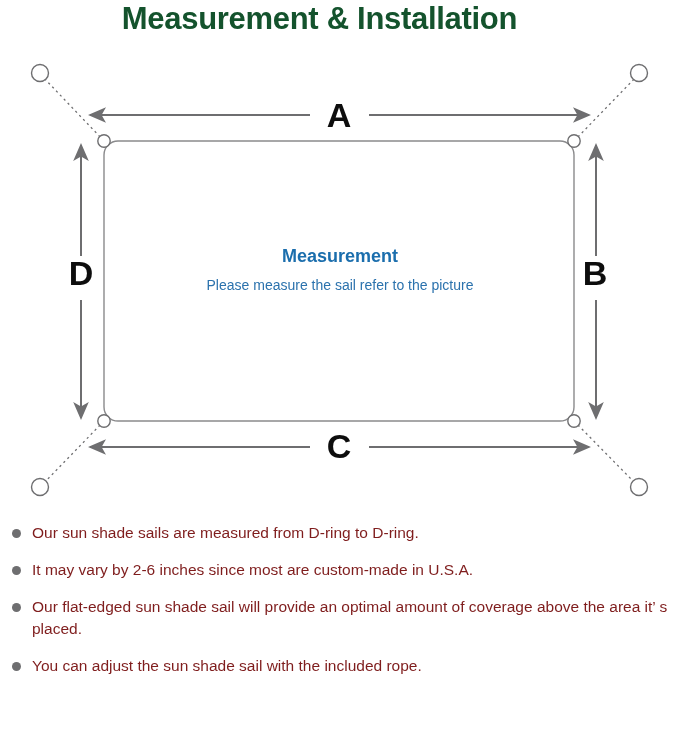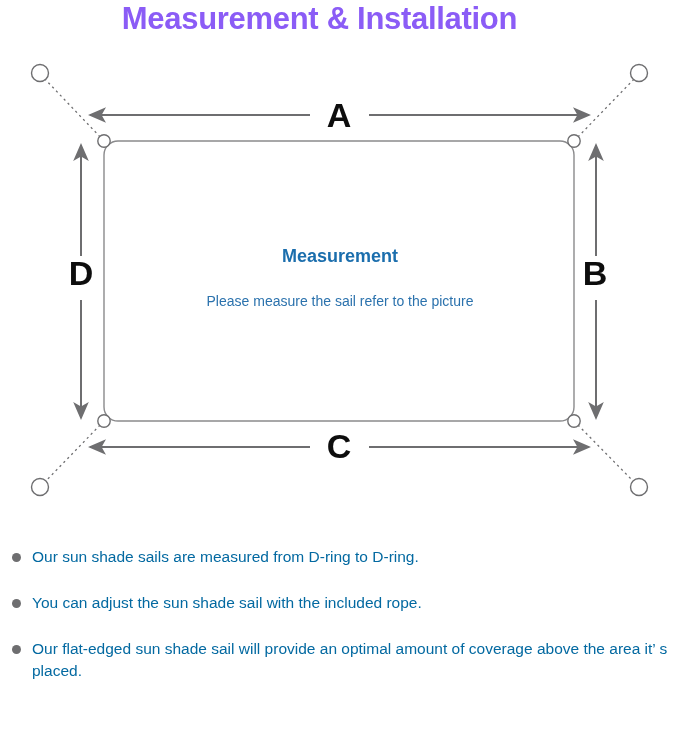--- a/index.html
+++ b/index.html
@@ -25,21 +25,21 @@
 
   
   .page-title {
     position: absolute;
     left: 0;
     top: 0;
     width: 639px;
     text-align: center;
     font-size: 31px;
     font-weight: bold;
-    color: #8b5cf6;
+    color: #14532d;
     letter-spacing: -0.3px;
     line-height: 38px;
     white-space: nowrap;
   }
 
   
   .diagram {
     position: absolute;
     left: 0;
     top: 44px;
@@ -75,21 +75,21 @@
     text-align: center;
   }
   .center-title {
     font-size: 18px;
     font-weight: bold;
     color: #1b6ead;
     line-height: 32px;
     white-space: nowrap;
   }
   .center-sub {
-    margin-top: 20px;
+    margin-top: 4px;
     font-size: 14px;
     font-weight: normal;
     color: #2b72ad;
     line-height: 19px;
     white-space: nowrap;
   }
 
   
   .notes {
     position: absolute;
@@ -97,22 +97,21 @@
     top: 522px;
     width: 679px;
   }
   .note-item {
     position: relative;
     padding-left: 32px;
     padding-right: 2px;
     margin-bottom: 15px;
     font-size: 15.5px;
     line-height: 22px;
-    color: #0369a1;
-    margin-top: 24px;
+    color: #7f1d1d;
   }
   .note-bullet {
     position: absolute;
     left: 12px;
     top: 7px;
     width: 9px;
     height: 9px;
     border-radius: 50%;
     background: #6e6e70;
   }
@@ -173,21 +172,25 @@
     </div>
   </div>
 
   <div class="notes">
     <div class="note-item">
       <span class="note-bullet"></span>
       <span>Our sun shade sails are measured from D-ring to D-ring.</span>
     </div>
     <div class="note-item">
       <span class="note-bullet"></span>
-      <span>You can adjust the sun shade sail with the included rope.</span>
+      <span>It may vary by 2-6 inches since most are custom-made in U.S.A.</span>
     </div>
     <div class="note-item">
       <span class="note-bullet"></span>
       <span>Our flat-edged sun shade sail will provide an optimal amount of coverage above the area it’ s placed.</span>
+    </div>
+    <div class="note-item">
+      <span class="note-bullet"></span>
+      <span>You can adjust the sun shade sail with the included rope.</span>
     </div>
   </div>
 
 </div>
 
 </body></html>

